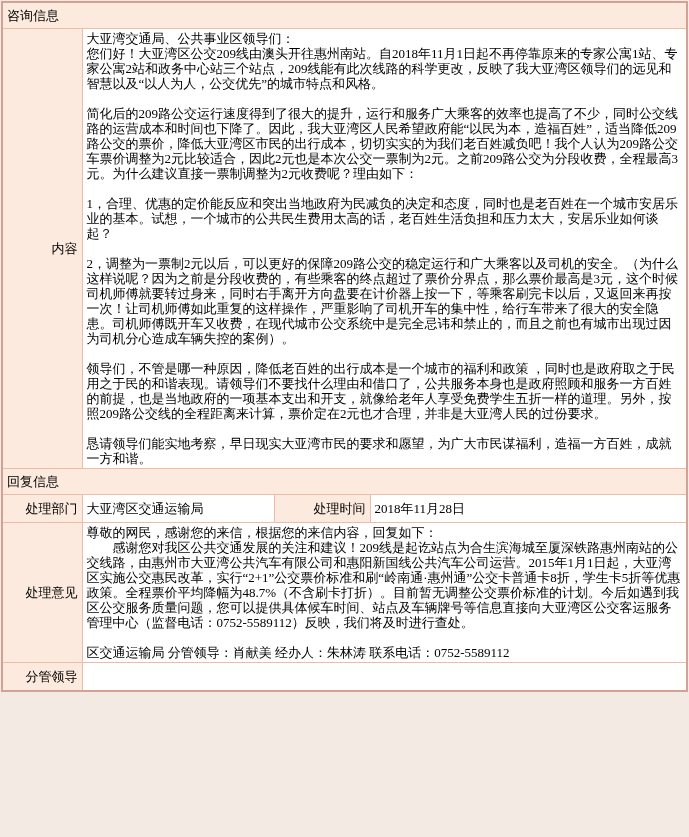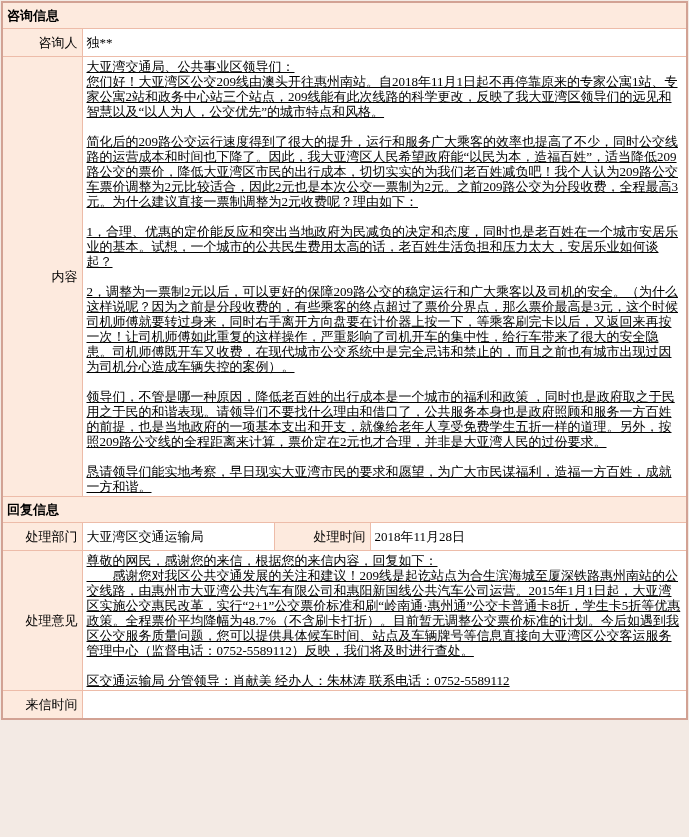--- a/index.html
+++ b/index.html
@@ -23,21 +23,21 @@
     border: 1px solid #edbCA9;
     font-size: 13px;
     line-height: 15px;
     color: #000000;
     padding: 2px 4px;
     vertical-align: middle;
     overflow: hidden;
   }
   td.section-header {
     background: #fdeade;
-    font-weight: bold;
+    font-weight: normal;
     font-size: 14px;
     height: 21px;
     padding-left: 9px;
     text-align: left;
   }
   td.label-cell {
     background: #fdeade;
     text-align: right;
     white-space: nowrap;
     padding-right: 4px;
@@ -47,21 +47,20 @@
     text-align: left;
   }
   td.row-h {
     height: 23px;
   }
   td.longtext {
     white-space: pre-wrap;
     vertical-align: top;
     padding: 2px 3px 6px 3px;
     word-break: break-all;
-    text-decoration: underline;
   }
   col.c-label  { width: 80px; }
   col.c-value1 { width: 192px; }
   col.c-label2 { width: 96px; }
   col.c-value2 { width: auto; }
 </style>
 </head>
 <body>
 
 <div class="page">
@@ -71,24 +70,20 @@
         <col class="c-value1">
         <col class="c-label2">
         <col class="c-value2">
     </colgroup>
 
     <tbody>
         <tr>
       <td colspan="4" class="section-header">咨询信息</td>
     </tr>
 
-    <tr>
-      <td class="label-cell row-h">咨询人</td>
-      <td colspan="3" class="value-cell">独**</td>
-    </tr>
 
 
 
     <tr>
       <td class="label-cell">内容</td>
       <td colspan="3" class="value-cell longtext">大亚湾交通局、公共事业区领导们：
 您们好！大亚湾区公交209线由澳头开往惠州南站。自2018年11月1日起不再停靠原来的专家公寓1站、专家公寓2站和政务中心站三个站点，209线能有此次线路的科学更改，反映了我大亚湾区领导们的远见和智慧以及“以人为人，公交优先”的城市特点和风格。
 
 简化后的209路公交运行速度得到了很大的提升，运行和服务广大乘客的效率也提高了不少，同时公交线路的运营成本和时间也下降了。因此，我大亚湾区人民希望政府能“以民为本，造福百姓”，适当降低209路公交的票价，降低大亚湾区市民的出行成本，切切实实的为我们老百姓减负吧！我个人认为209路公交车票价调整为2元比较适合，因此2元也是本次公交一票制为2元。之前209路公交为分段收费，全程最高3元。为什么建议直接一票制调整为2元收费呢？理由如下：
 
@@ -114,18 +109,18 @@
 
     <tr>
       <td class="label-cell">处理意见</td>
       <td colspan="3" class="value-cell longtext">尊敬的网民，感谢您的来信，根据您的来信内容，回复如下：
 　　感谢您对我区公共交通发展的关注和建议！209线是起讫站点为合生滨海城至厦深铁路惠州南站的公交线路，由惠州市大亚湾公共汽车有限公司和惠阳新国线公共汽车公司运营。2015年1月1日起，大亚湾区实施公交惠民改革，实行“2+1”公交票价标准和刷“岭南通·惠州通”公交卡普通卡8折，学生卡5折等优惠政策。全程票价平均降幅为48.7%（不含刷卡打折）。目前暂无调整公交票价标准的计划。今后如遇到我区公交服务质量问题，您可以提供具体候车时间、站点及车辆牌号等信息直接向大亚湾区公交客运服务管理中心（监督电话：0752-5589112）反映，我们将及时进行查处。
 
 区交通运输局 分管领导：肖献美 经办人：朱林涛 联系电话：0752-5589112</td>
     </tr>
 
     <tr>
-      <td class="label-cell row-h">来信时间</td>
+      <td class="label-cell row-h">分管领导</td>
       <td colspan="3" class="value-cell"></td>
     </tr>
   </tbody>
     </table>
 </div>
 
 </body></html>

